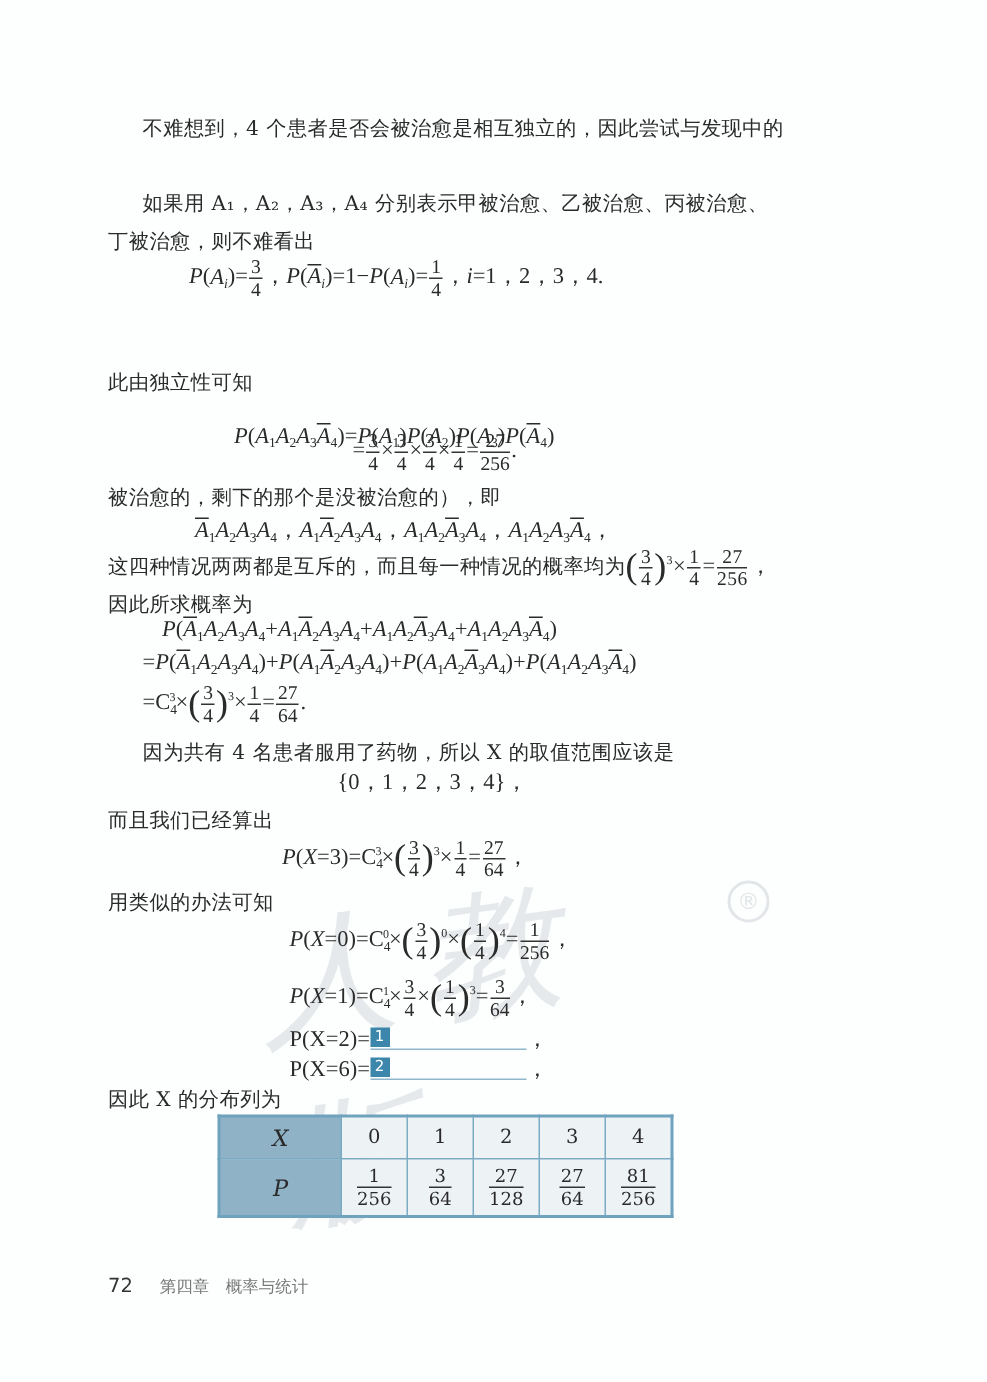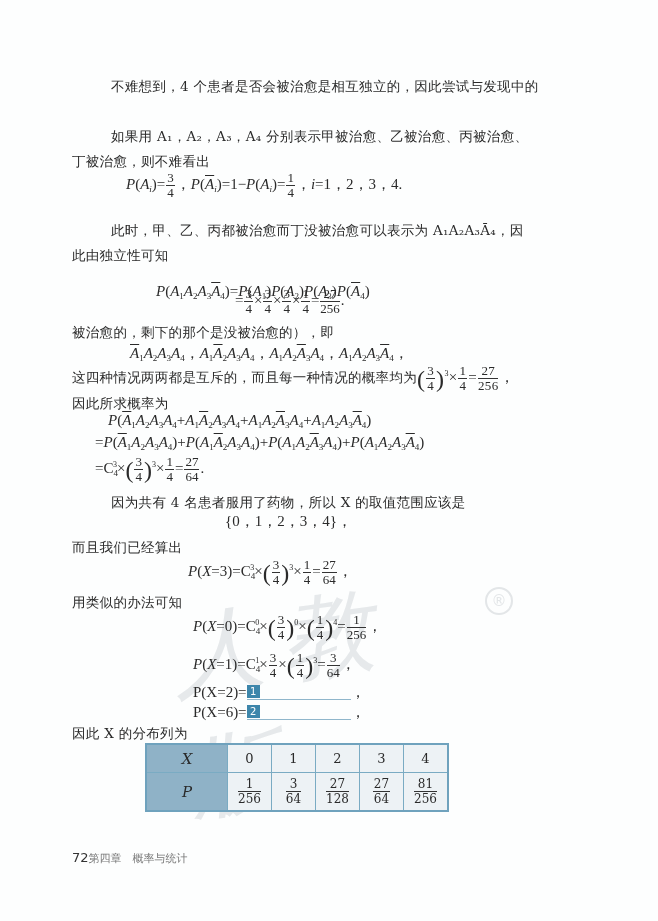--- a/index.html
+++ b/index.html
@@ -2,21 +2,21 @@
 <html><head>
 <meta charset="utf-8">
 <style>
   html, body { margin: 0; padding: 0; }
   body {
     width: 658px; height: 921px; background: #fdfefe; position: relative; overflow: hidden;
     font-family: "DejaVu Serif", "Liberation Serif", serif; color: #2a2a2a;
   }
   .page { position: absolute; left: 0; top: 0; width: 658px; height: 921px; }
   .p { position: absolute; left: 72px; font-size: 13.5px; line-height: 20px; white-space: nowrap; letter-spacing: 0.3px; }
-  .ind { left: 95px; margin-left: 16px; }
+  .ind { left: 95px; }
   .m { font-family: "Liberation Serif", "DejaVu Serif", serif; font-size: 15px; position: absolute; white-space: nowrap; }
   i { font-style: italic; }
   sub { font-size: 9px; vertical-align: -3px; }
   sup { font-size: 8px; vertical-align: 6px; }
   .ovl { text-decoration: overline; }
   .frac { display: inline-block; vertical-align: middle; text-align: center; line-height: 14px; margin: 0 1px; }
   .frac span { display: block; font-size: 13px; }
   .frac .num { border-bottom: 1px solid #333; padding: 0 1px; }
   .paren { font-size: 24px; vertical-align: middle; line-height: 20px; font-weight: 200; }
   .watermark { position: absolute; left: 170px; top: 575px; width: 300px; height: 110px; font-size: 92px; color: #e6e9eb; font-family: "DejaVu Serif", serif; font-style: italic; letter-spacing: 18px; transform: rotate(-8deg); pointer-events: none; }
@@ -24,41 +24,40 @@
   .blank { display: inline-block; width: 104px; border-bottom: 1px solid #8fb6cb; height: 15px; vertical-align: -3px; position: relative; }
   .badge { position: absolute; left: 0; top: 1px; width: 13px; height: 13px; background: #3d86ab; color: #fff; font-size: 10px; line-height: 13px; text-align: center; font-family: "DejaVu Sans", sans-serif; }
   table.dist { position: absolute; left: 145px; top: 743px; border-collapse: collapse; border: 2px solid #6fa2bd; }
   table.dist td { border: 1px solid #7aabc3; text-align: center; font-size: 13px; width: 42px; background: #edf2f5; padding: 0; }
   table.dist td.hd { background: #8fb2c7; width: 80px; font-style: italic; font-size: 15px; }
   table.dist tr.r1 td { height: 27px; }
   table.dist tr.r2 td { height: 37px; }
   table.dist td.c { width: 43px; }
   .frac-t span { font-size: 12px; }
   .footer { position: absolute; left: 72px; top: 850px; font-size: 11px; color: #555; font-family: "DejaVu Sans", sans-serif; }
-  .footer .pn { font-size: 13px; color: #333; }
+  .footer .pn { font-size: 13px; color: #333; margin-right: 18px; }
   .footer .ch { color: #777; }
 </style>
 </head>
 <body>
 
 <div class="page">
 
   <div class="watermark">人教版</div>
   <div class="reg">®</div>
 
   <div class="p ind" style="top:76px">不难想到，4 个患者是否会被治愈是相互独立的，因此尝试与发现中的</div>
 
   <div class="p ind" style="top:126px">如果用 A₁，A₂，A₃，A₄ 分别表示甲被治愈、乙被治愈、丙被治愈、</div>
   <div class="p" style="top:151px">丁被治愈，则不难看出</div>
 
   <div class="m" style="left:126px; top:171px">
     <i>P</i>(<i>A<sub>i</sub></i>)=<span class="frac"><span class="num">3</span><span>4</span></span>，<i>P</i>(<span class="ovl"><i>A</i></span><sub><i>i</i></sub>)=1−<i>P</i>(<i>A<sub>i</sub></i>)=<span class="frac"><span class="num">1</span><span>4</span></span>，<i>i</i>=1，2，3，4.
   </div>
 
-  <div class="p ind" style="top:220px">此时，甲、乙、丙都被治愈而丁没被治愈可以表示为 A₁A₂A₃Ā₄，因</div>
   <div class="p" style="top:245px">此由独立性可知</div>
 
   <div class="m" style="left:156px; top:283px">
     <i>P</i>(<i>A</i><sub>1</sub><i>A</i><sub>2</sub><i>A</i><sub>3</sub><span class="ovl"><i>A</i></span><sub>4</sub>)=<i>P</i>(<i>A</i><sub>1</sub>)<i>P</i>(<i>A</i><sub>2</sub>)<i>P</i>(<i>A</i><sub>3</sub>)<i>P</i>(<span class="ovl"><i>A</i></span><sub>4</sub>)
   </div>
   <div class="m" style="left:235px; top:287px">
     =<span class="frac"><span class="num">3</span><span>4</span></span>×<span class="frac"><span class="num">3</span><span>4</span></span>×<span class="frac"><span class="num">3</span><span>4</span></span>×<span class="frac"><span class="num">1</span><span>4</span></span>=<span class="frac"><span class="num">27</span><span>256</span></span>.
   </div>
 
   <div class="p" style="top:322px">被治愈的，剩下的那个是没被治愈的），即</div>

